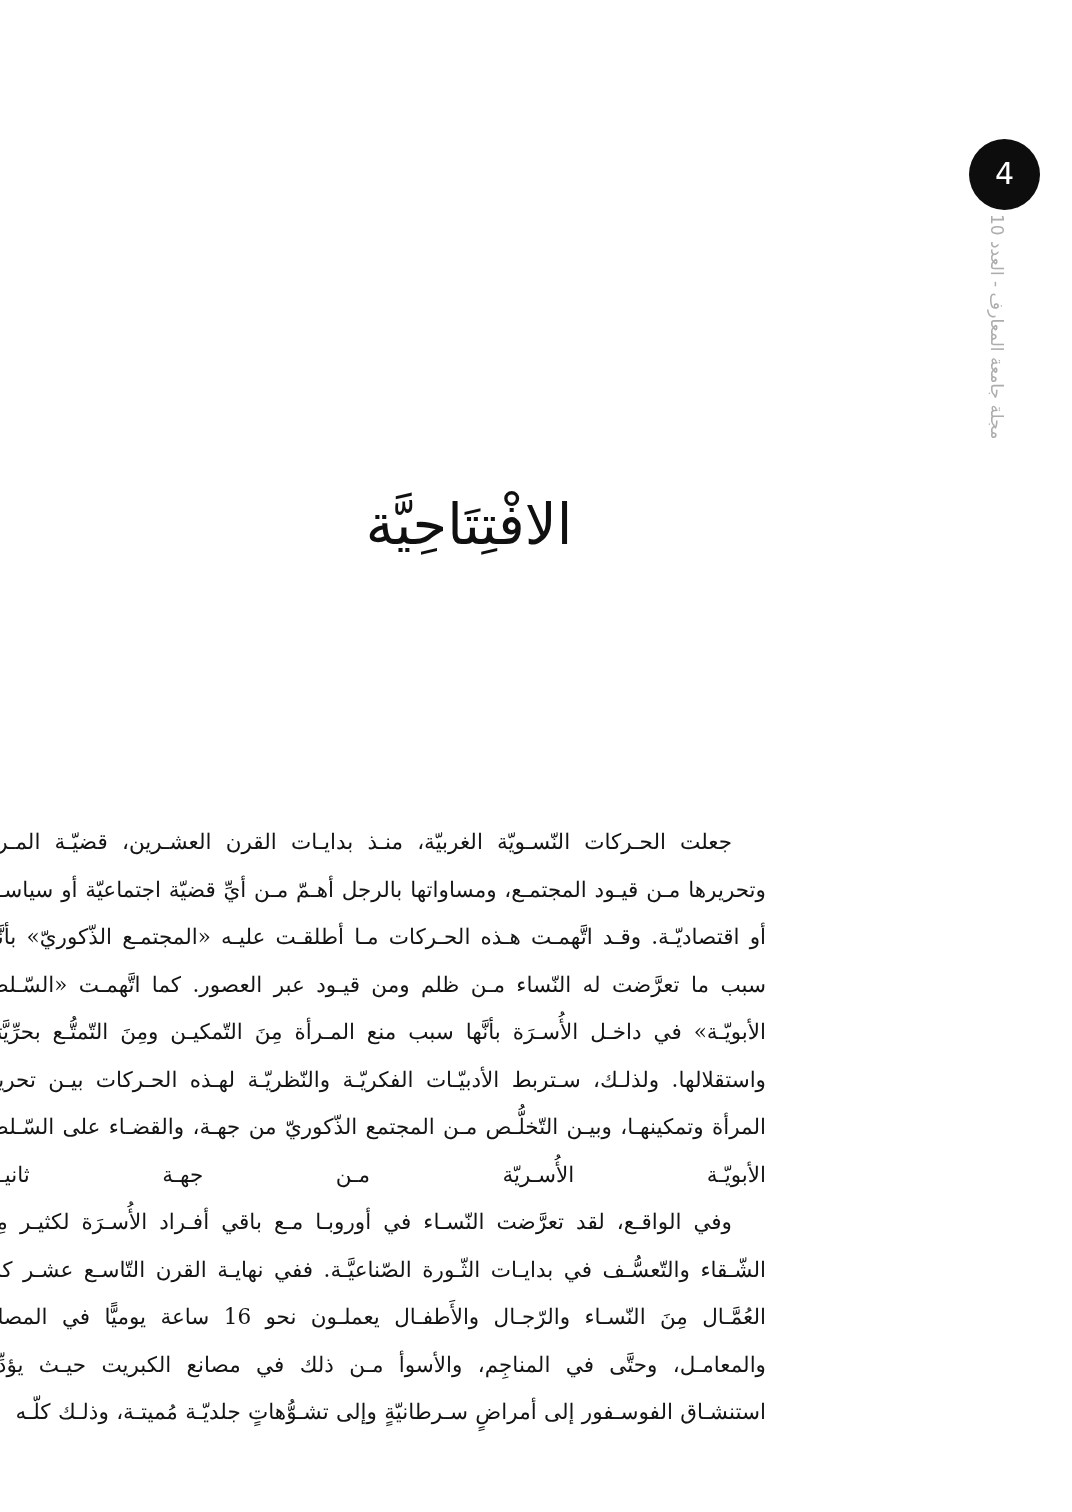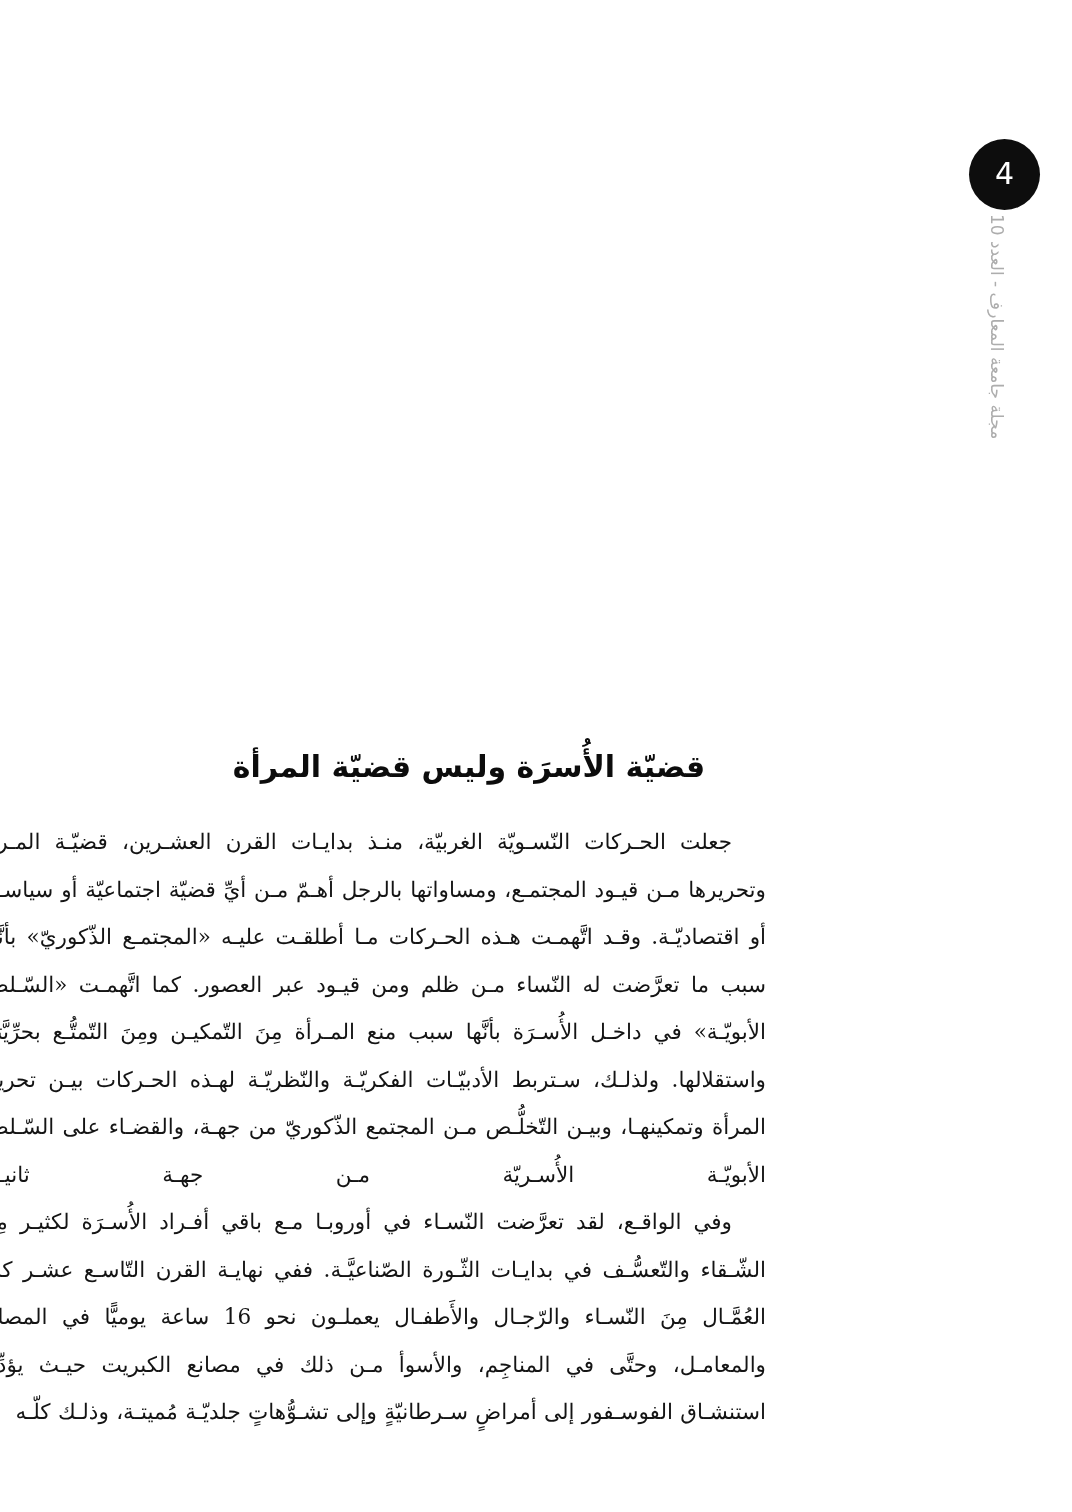--- a/index.html
+++ b/index.html
@@ -145,22 +145,22 @@
     text-align-last: auto;
   }
 </style>
 </head>
 <body>
 
 <div class="page">
 
   <div class="content">
 
+    <h1 class="doc-title">الافْتِتَاحِيَّة</h1>
 
-    <h2 class="article-subtitle">قضيّة الأُسرَة وليس قضيّة المرأة</h2>
 
     <div class="body-copy">
       <p>جعلت الحـركات النّسـويّة الغربيّة، منـذ بدايـات القرن العشـرين، قضيّـة المـرأة وتحريرها مـن قيـود المجتمـع، ومساواتها بالرجل أهـمّ مـن أيِّ قضيّة اجتماعيّة أو سياسـيّة أو اقتصاديّـة. وقـد اتَّهمـت هـذه الحـركات مـا أطلقـت عليـه «المجتمـع الذّكوريّ» بأنَّـه سبب ما تعرَّضت له النّساء مـن ظلم ومن قيـود عبر العصور. كما اتَّهمـت «السّـلطة الأبويّـة» في داخـل الأُسـرَة بأنَّها سبب منع المـرأة مِنَ التّمكيـن ومِنَ التّمتُّـع بحرِّيَّتها واستقلالها. ولذلـك، سـتربط الأدبيّـات الفكريّـة والنّظريّـة لهـذه الحـركات بيـن تحريـر المرأة وتمكينهـا، وبيـن التّخلُّـص مـن المجتمع الذّكوريّ من جهـة، والقضـاء على السّـلطة الأبويّـة الأُسـريّة مـن جهـة ثانيـة.</p>
       <p class="last-ragged">وفي الواقـع، لقد تعرَّضت النّسـاء في أوروبـا مـع باقي أفـراد الأُسـرَة لكثيـر مِنَ الشّـقاء والتّعسُّـف في بدايـات الثّـورة الصّناعيَّـة. ففي نهايـة القرن التّاسـع عشـر كان العُمَّـال مِنَ النّسـاء والرّجـال والأَطفـال يعملـون نحو 16 ساعة يوميًّا في المصانع والمعامـل، وحتَّى في المناجِم، والأسوأ مـن ذلك في مصانع الكبريت حيـث يؤدِّي استنشـاق الفوسـفور إلى أمراضٍ سـرطانيّةٍ وإلى تشـوُّهاتٍ جلديّـة مُميتـة، وذلـك كلّـه</p>
     </div>
 
   </div>
 
   <div class="side-rail">
 

